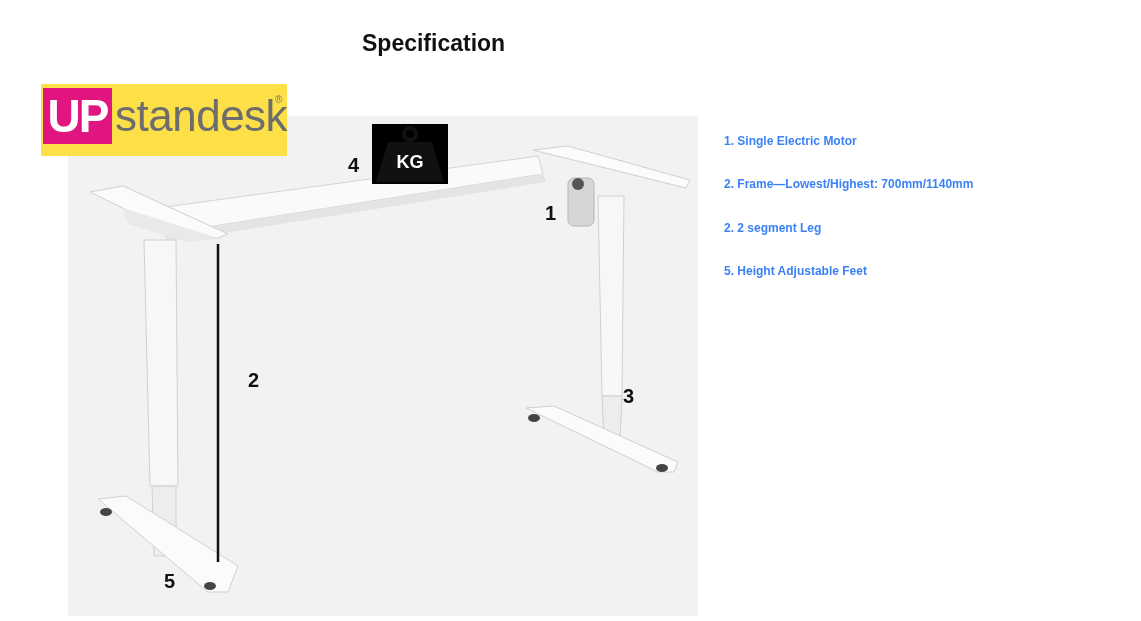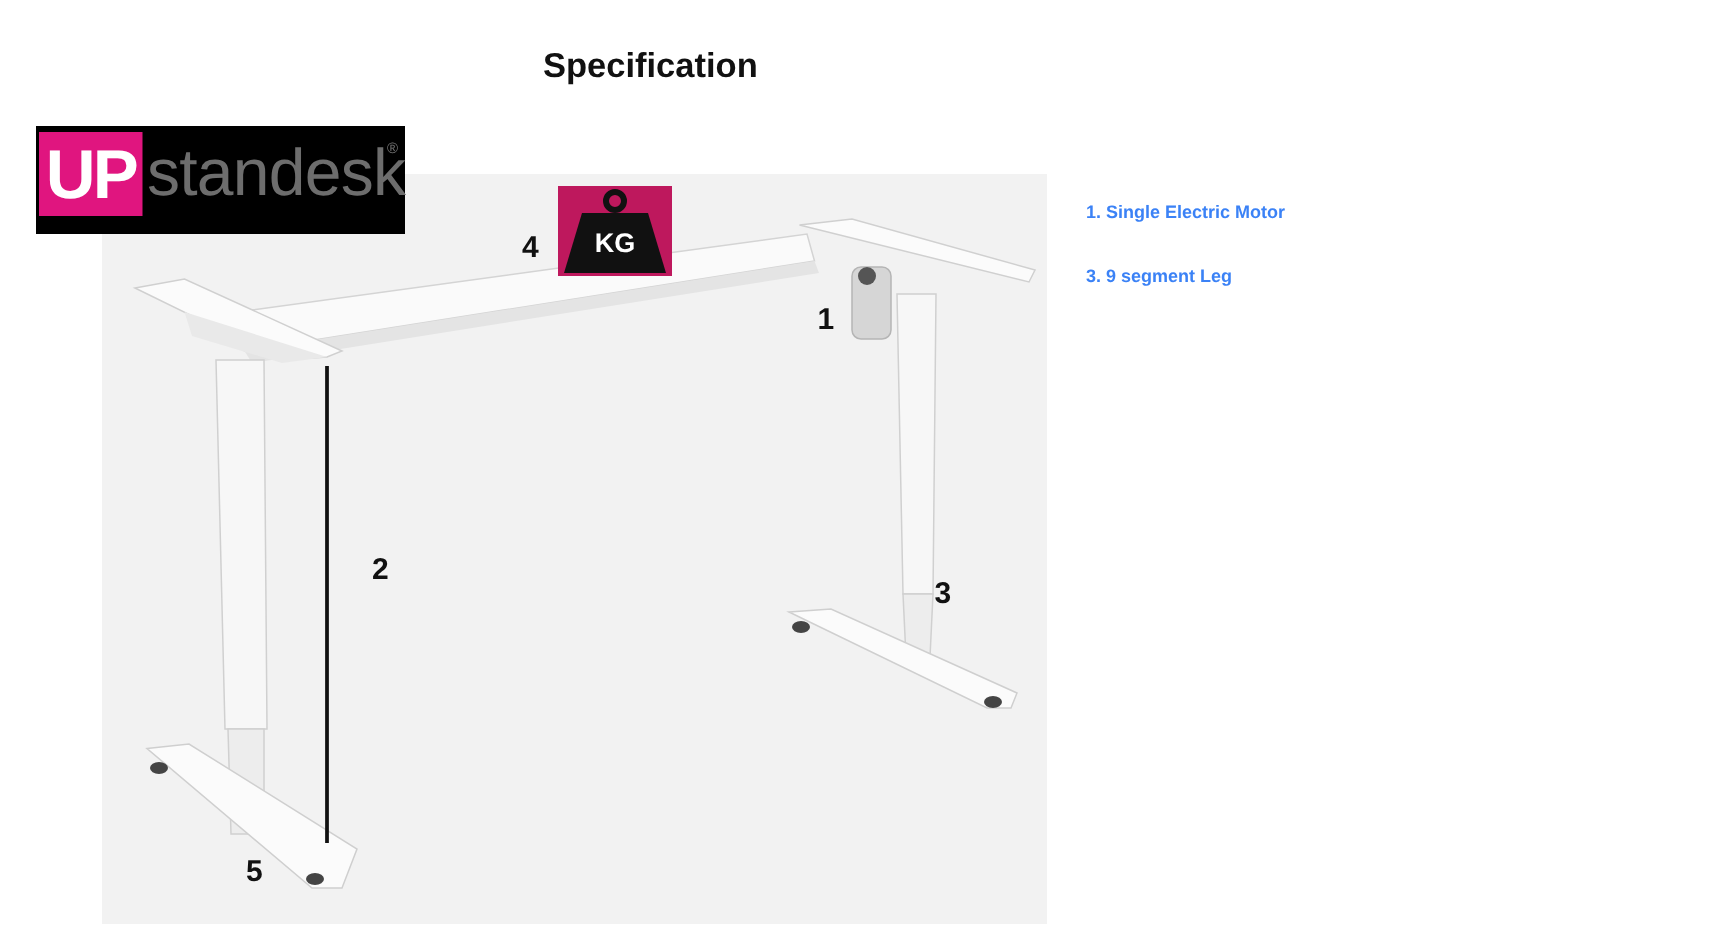--- a/index.html
+++ b/index.html
@@ -1,26 +1,26 @@
 <!DOCTYPE html>
 <html><head>
 <meta charset="utf-8">
 <style>
   html,body{margin:0;padding:0;background:#ffffff;}
   body{width:1141px;height:621px;position:relative;overflow:hidden;font-family:"Liberation Sans","DejaVu Sans",sans-serif;}
   .title{position:absolute;left:362px;top:30px;font-size:23px;font-weight:bold;color:#111;}
   .photo{position:absolute;left:68px;top:116px;width:630px;height:500px;background:#f2f2f2;}
-  .logo{position:absolute;left:24px;top:84px;width:246px;height:72px;background:#000000;}
+  .logo{position:absolute;left:41px;top:84px;width:246px;height:72px;background:#fde047;}
   .logo .box{position:absolute;left:2px;top:4px;width:69px;height:56px;background:#e0157f;color:#fff;font-size:46px;font-weight:bold;line-height:56px;text-align:center;letter-spacing:-2px;}
   .logo .word{position:absolute;left:74px;top:2px;font-size:44px;color:#6d6d6d;line-height:60px;letter-spacing:-0.5px;}
   .logo .reg{position:absolute;left:234px;top:10px;font-size:10px;color:#777;}
   .specs{position:absolute;left:724px;top:134px;}
   .specs .item{font-size:12px;font-weight:bold;color:#3b82f6;height:43.3px;white-space:nowrap;}
   .callout{position:absolute;font-size:20px;font-weight:bold;color:#111;}
-  .weight{position:absolute;left:372px;top:124px;width:76px;height:60px;background:#be185d;}
+  .weight{position:absolute;left:372px;top:124px;width:76px;height:60px;background:#000000;}
   svg{position:absolute;left:0;top:0;}
 </style>
 </head>
 <body>
 
 <div class="title">Specification</div>
 
 <div class="photo">
   <svg width="630" height="500" viewBox="0 0 630 500">
 
@@ -66,14 +66,16 @@
 </div>
 
 <div class="callout" style="left:545px;top:202px;">1</div>
 <div class="callout" style="left:248px;top:369px;">2</div>
 <div class="callout" style="left:623px;top:385px;">3</div>
 <div class="callout" style="left:348px;top:154px;">4</div>
 <div class="callout" style="left:164px;top:570px;">5</div>
 
 <div class="specs">
   <div class="item">1. Single Electric Motor</div>
-  <div class="item">3. 9 segment Leg</div>
+  <div class="item">2. Frame—Lowest/Highest: 700mm/1140mm</div>
+  <div class="item">2. 2 segment Leg</div>
+  <div class="item">5. Height Adjustable Feet</div>
 </div>
 
 </body></html>

